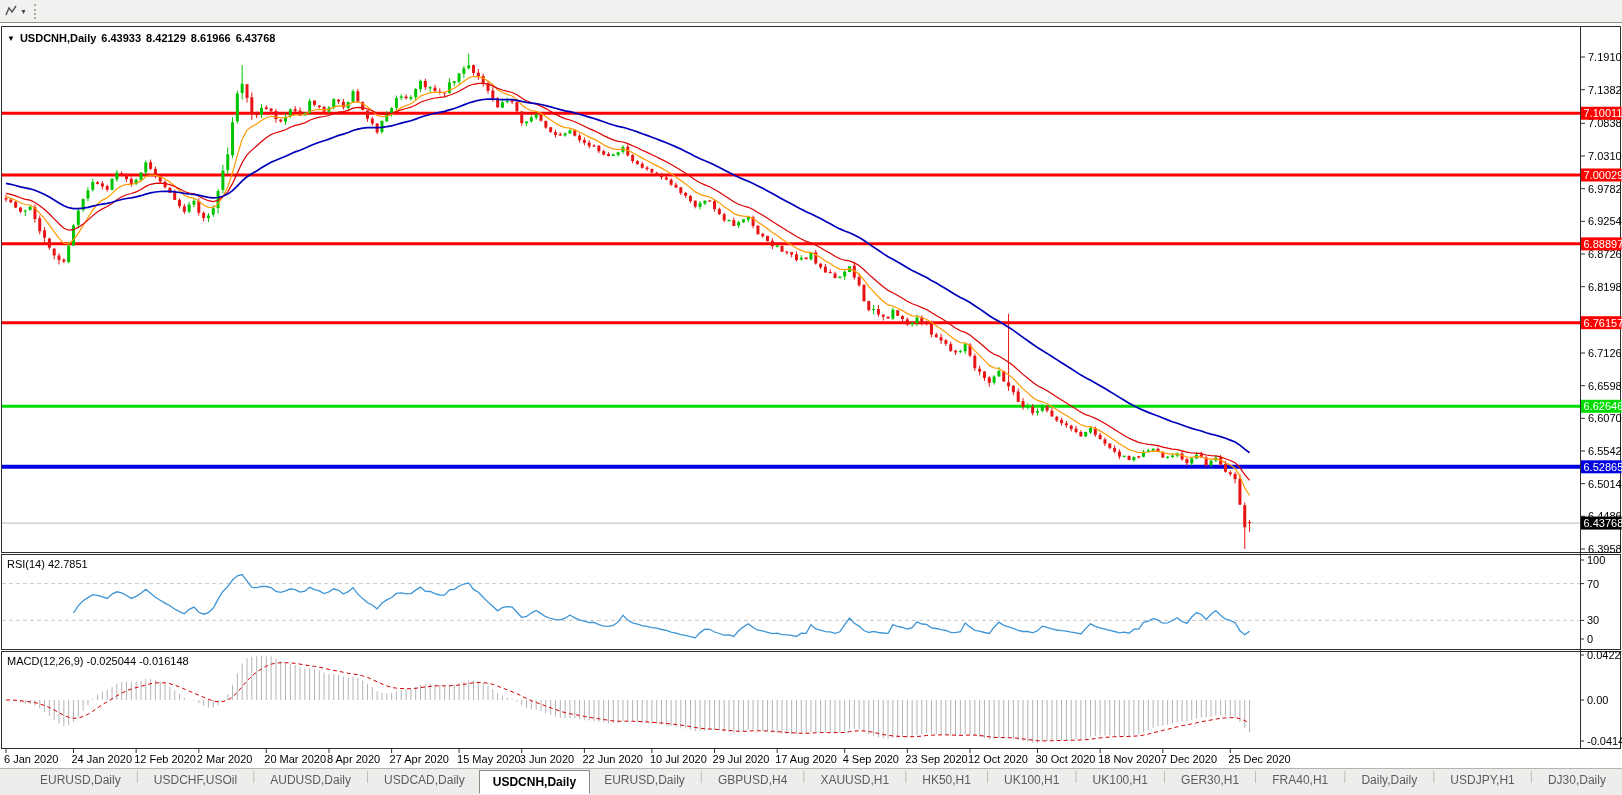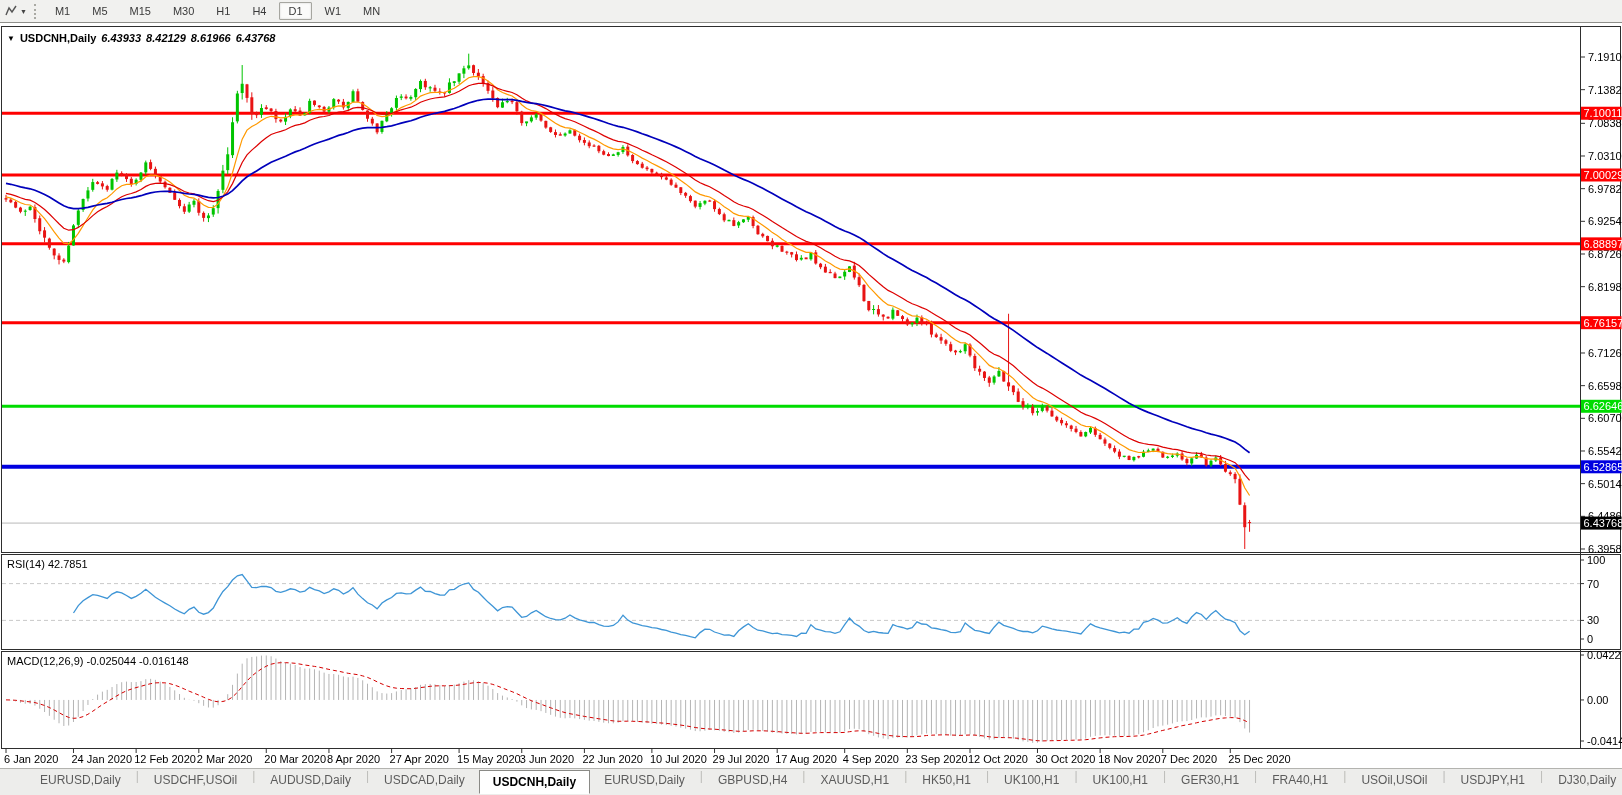--- a/index.html
+++ b/index.html
@@ -11,51 +11,40 @@
   .tool-btn{display:flex;align-items:center;gap:2px;padding:1px 4px;background:transparent;border:none;cursor:pointer;}
   .tool-btn .caret{font-size:7px;color:#444;line-height:1;}
   .tfbtn{font-size:11px;color:#3a3a3a;padding:2px 8px;margin:0 2px;border:1px solid transparent;background:transparent;cursor:pointer;font-family:inherit;border-radius:1px;}
   .tfbtn.active{background:#fbfbfa;border:1px solid #a6a6a0;box-shadow:inset 0 0 2px #ccc;}
   
   .chartwin{position:absolute;top:23px;left:0;width:1622px;height:745px;background:#fff;}
   .chartwin svg{position:absolute;top:0;left:0;}
   .overlay-label{position:absolute;font-size:11px;color:#000;white-space:nowrap;z-index:3;}
   .title-line{font-weight:700;}
   .title-line .tcaret{font-size:8px;margin-right:5px;position:relative;top:-1px;}
-  .title-line span.v{margin-left:5px;font-weight:700;font-style:italic;}
+  .title-line span.v{margin-left:5px;font-weight:700;}
   
   .tabbar{position:absolute;top:768px;left:0;right:0;height:27px;background:#ededeb;border-top:1px solid #b3b3af;display:flex;align-items:flex-start;padding-left:26px;box-sizing:border-box;}
   .tab{font-size:12px;color:#5c5c5c;padding:4px 14px;cursor:pointer;white-space:nowrap;}
   .tab.active{background:#fff;color:#000;font-weight:700;border:1px solid #8a8a86;border-bottom:1px solid #fff;padding:4px 13px;position:relative;top:1px;z-index:2;}
   .tabsep{color:#bcbcb8;font-size:12px;padding:0 1px;}
 </style>
 </head>
 <body>
 
 <div class="app">
 
   <div class="toolbar">
     <button class="tool-btn">
       <svg width="14" height="14" viewBox="0 0 14 14">
         <polyline points="2,11 5,4 8,8 12,2" fill="none" stroke="#555" stroke-width="1.4"></polyline>
       </svg>
       <span class="caret">▼</span>
     </button>
     <div class="grip"></div>
-    <div id="tf" style="display:flex;align-items:center;">
-        <button class="tfbtn">M1</button>
-        <button class="tfbtn">M5</button>
-        <button class="tfbtn">M15</button>
-        <button class="tfbtn">M30</button>
-        <button class="tfbtn">H1</button>
-        <button class="tfbtn">H4</button>
-        <button class="tfbtn active">D1</button>
-        <button class="tfbtn">W1</button>
-        <button class="tfbtn">MN</button>
-      </div>
   </div>
 
   <div class="chartwin">
     <svg id="chartsvg" width="1622" height="745">
         <rect x="1.5" y="3.5" width="1619" height="526" fill="#fff" stroke="#2e2e2e" stroke-width="1"></rect>
         <rect x="1.5" y="531.5" width="1619" height="95" fill="#fff" stroke="#2e2e2e" stroke-width="1"></rect>
         <rect x="1.5" y="628.5" width="1619" height="97" fill="#fff" stroke="#2e2e2e" stroke-width="1"></rect>
         <g>
           <line x1="2" y1="90.23364299999994" x2="1580" y2="90.23364299999994" stroke="#FF0000" stroke-width="3"></line>
           <line x1="2" y1="151.99227700000012" x2="1580" y2="151.99227700000012" stroke="#FF0000" stroke-width="3"></line>
@@ -990,21 +979,21 @@
       <div class="tab">HK50,H1</div>
       <span class="tabsep">|</span>
       <div class="tab">UK100,H1</div>
       <span class="tabsep">|</span>
       <div class="tab">UK100,H1</div>
       <span class="tabsep">|</span>
       <div class="tab">GER30,H1</div>
       <span class="tabsep">|</span>
       <div class="tab">FRA40,H1</div>
       <span class="tabsep">|</span>
-      <div class="tab">USOil,USOil</div>
+      <div class="tab">Daily,Daily</div>
       <span class="tabsep">|</span>
       <div class="tab">USDJPY,H1</div>
       <span class="tabsep">|</span>
       <div class="tab">DJ30,Daily</div>
       <span class="tabsep">|</span>
     </div>
 
 </div>
 
 </body></html>

